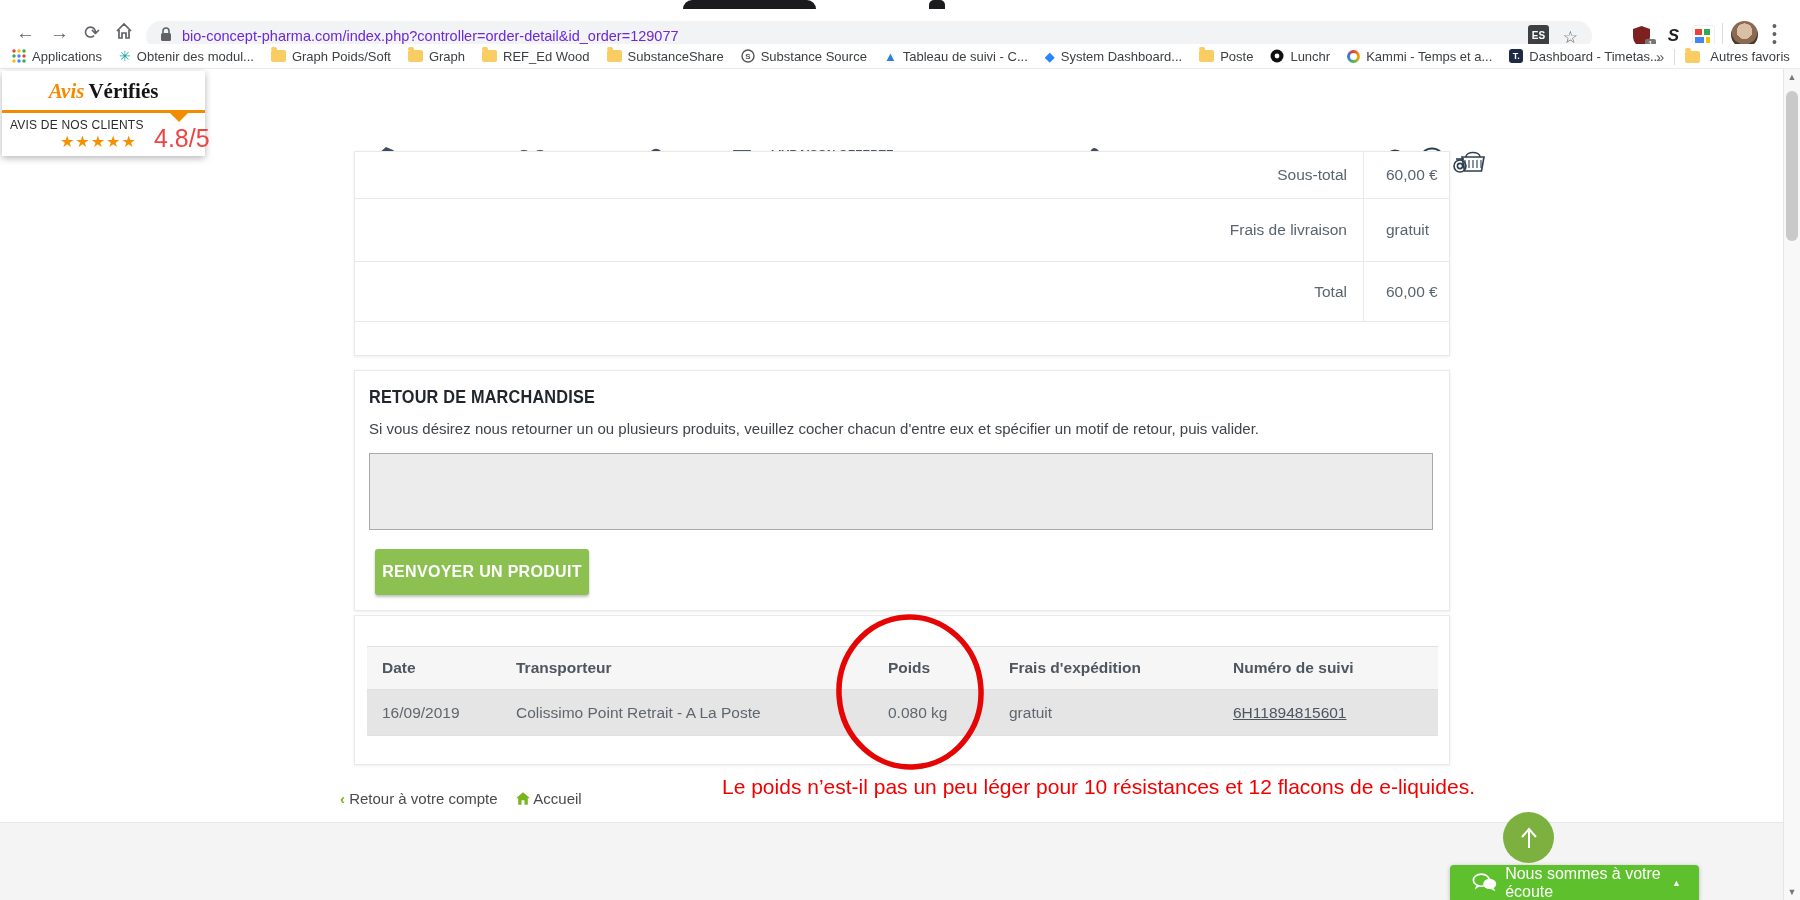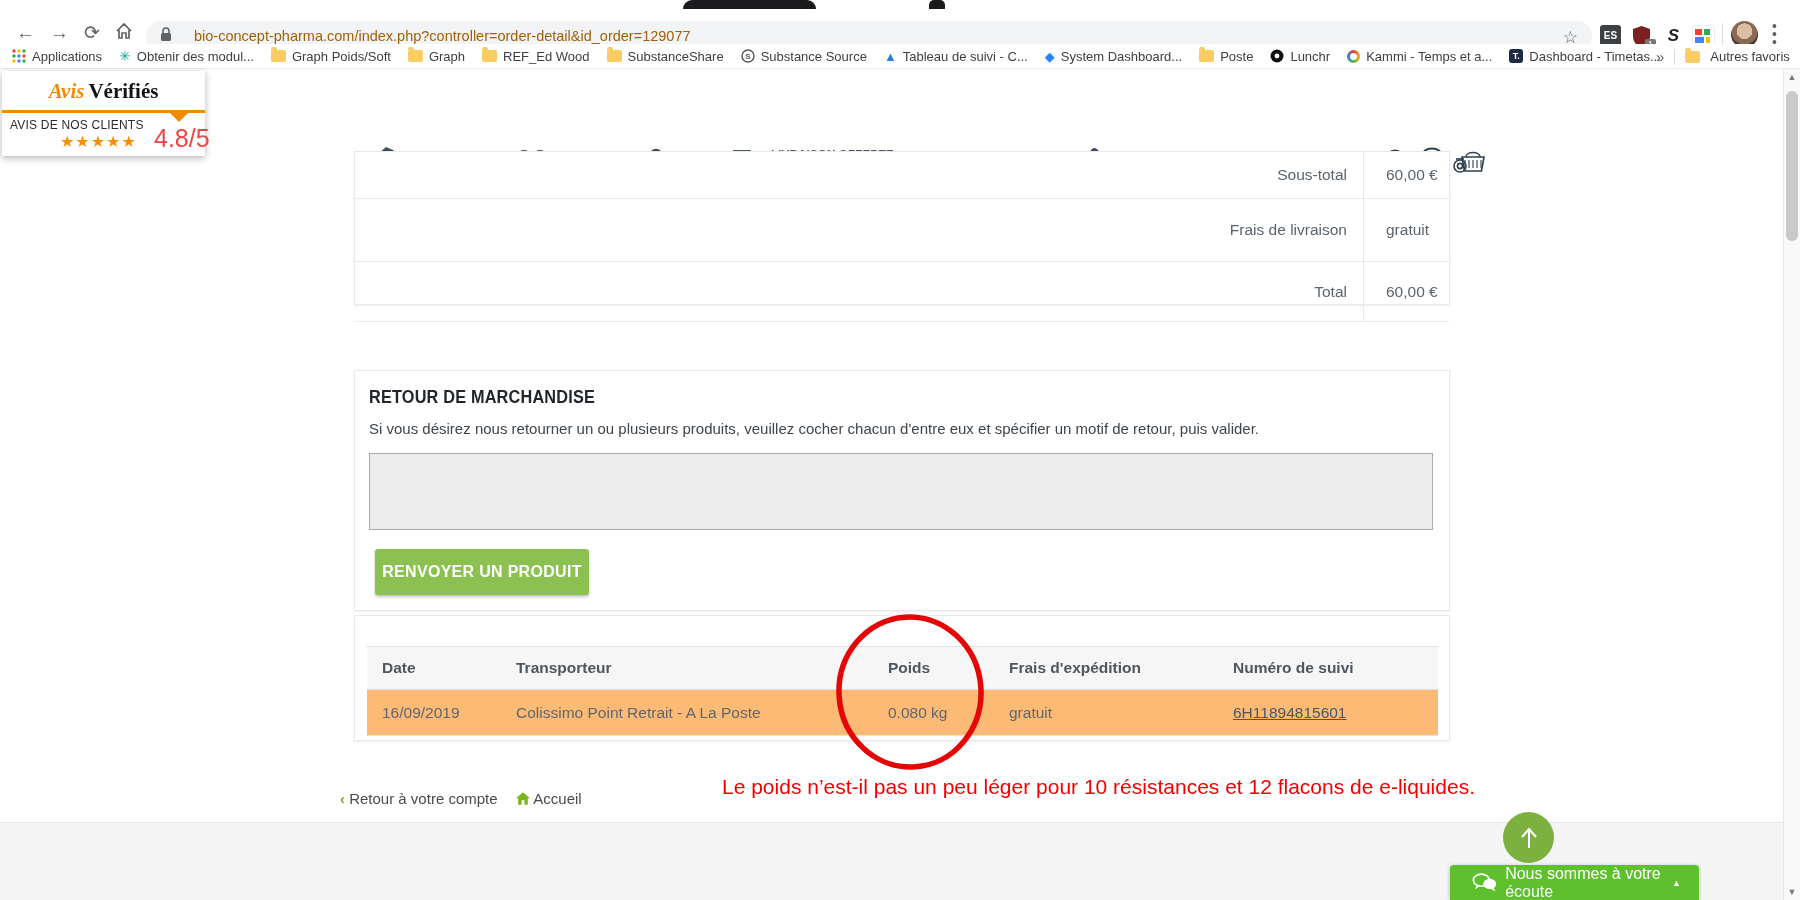--- a/index.html
+++ b/index.html
@@ -6,24 +6,24 @@
     font-family:"Liberation Sans",sans-serif;background:#fff;}
   .abs{position:absolute;}
   #stage{position:relative;width:1800px;height:900px;background:#fff;}
 
   
   .tabfrag{position:absolute;top:0;background:#1b1b1d;}
   #toolbar{position:absolute;top:9px;left:0;width:1800px;height:36px;background:#fff;}
   .navico{position:absolute;top:14px;font-size:19px;color:#5f6368;line-height:20px;cursor:pointer;}
   #omnibox{position:absolute;left:146px;top:12px;width:1446px;height:30px;background:#f1f3f4;
     border-radius:16px;display:flex;align-items:center;padding:0 14px;box-sizing:border-box;}
-  #urltext{font-size:14.5px;color:#a16207;margin-left:22px;white-space:nowrap;}
+  #urltext{font-size:14.5px;color:#6d28d9;margin-left:10px;white-space:nowrap;}
   #star{position:absolute;right:14px;top:6px;font-size:17px;color:#5f6368;}
   .ext{position:absolute;top:16px;width:21px;height:21px;border-radius:3px;}
-  #ext-es{left:1600px;background:#3c4043;color:#fff;font-size:10px;font-weight:bold;
+  #ext-es{left:1528px;background:#3c4043;color:#fff;font-size:10px;font-weight:bold;
     display:flex;align-items:center;justify-content:center;}
   #ext-shield{left:1631px;background:transparent;}
   #ext-s{left:1663px;background:#fff;color:#222;font-size:17px;font-weight:bold;
     display:flex;align-items:center;justify-content:center;font-style:italic;}
   #ext-color{left:1692px;background:#fff;border:1px solid #eee;}
   #chromediv{left:1722px;top:14px;width:1px;height:24px;background:#dadce0;position:absolute;}
   #avatar{position:absolute;left:1731px;top:12px;width:27px;height:27px;border-radius:50%;
     background:radial-gradient(circle at 50% 38%,#d9bfa4 0 36%,#8a6a52 37% 60%,#4c3a2d 61%);}
   #kebab{position:absolute;left:1772px;top:13px;color:#5f6368;font-size:14px;letter-spacing:0;line-height:8px;}
   #bookmarks{position:absolute;top:44px;left:0;width:1800px;height:25px;background:#fff;
@@ -70,21 +70,21 @@
     border:1px solid #a9a9a9;resize:none;box-sizing:border-box;}
   #retbtn{position:absolute;left:20px;top:178px;width:214px;height:46px;background:#8cc152;border:none;
     color:#fff;font-weight:bold;font-size:16px;letter-spacing:.3px;border-radius:3px;
     box-shadow:0 2px 3px rgba(0,0,0,.25);cursor:pointer;font-family:"Liberation Sans",sans-serif;}
   #shiptable{position:absolute;left:12px;top:30px;width:1071px;border-top:1px solid #e0e0e0;}
   .srow{display:flex;align-items:center;border-bottom:1px solid #e0e0e0;}
   .scell{box-sizing:border-box;padding-left:15px;white-space:nowrap;}
   .c0{width:134px;}.c1{width:372px;}.c2{width:121px;}.c3{width:224px;}.c4{width:220px;}
   #shiphead{height:42px;background:#f6f6f6;}
   #shiphead .scell{font-size:15.5px;font-weight:700;color:#4e565e;}
-  #shipdata{height:45px;background:#fdba74;}
+  #shipdata{height:45px;background:#e5e5e5;}
   #shipdata .scell{font-size:15.5px;color:#5f666d;}
   #tracklink{color:#4c5560;text-decoration:underline;cursor:pointer;}
 
   
   #rednote{position:absolute;left:722px;top:775px;font-size:21px;color:#f20000;white-space:nowrap;}
   #backlink,#homelink{position:absolute;top:790px;font-size:15px;color:#4a4a4a;cursor:pointer;}
   #footerstrip{position:absolute;left:0;top:822px;width:1800px;height:78px;background:#f4f4f4;
     border-top:1px solid #e7e7e7;}
   #upbtn{position:absolute;left:1503px;top:812px;width:51px;height:51px;border-radius:50%;
     background:#7cb13f;cursor:pointer;display:flex;align-items:center;justify-content:center;z-index:11;}
@@ -356,21 +356,21 @@
       <span class="a">Avis</span>
       <span class="v">Vérifiés</span>
     </div>
     <div class="oline"></div>
     <div class="tri"></div>
     <div class="cap">AVIS DE NOS CLIENTS</div>
     <div class="stars">★★★★★</div>
     <div class="rate">4.8/5</div>
   </div>
 
-  <div class="card" style="top:151px;height:154px;">
+  <div class="card" style="top:151px;height:205px;">
     <div class="trow" style="height:46px;">
       <div class="lab">Sous-total</div>
       <div class="val">60,00 €</div>
     </div>
     <div class="trow" style="height:62px;">
       <div class="lab">Frais de livraison</div>
       <div class="val">gratuit</div>
     </div>
     <div class="trow" style="height:59px;">
       <div class="lab">Total</div>
@@ -378,21 +378,21 @@
     </div>
   </div>
 
   <div class="card" style="top:370px;height:241px;">
     <div id="rettitle">RETOUR DE MARCHANDISE</div>
     <div id="retdesc">Si vous désirez nous retourner un ou plusieurs produits, veuillez cocher chacun d'entre eux et spécifier un motif de retour, puis valider.</div>
     <textarea id="rettext" style=""></textarea>
     <button id="retbtn">RENVOYER UN PRODUIT</button>
   </div>
 
-  <div class="card" style="top:615px;height:126px;">
+  <div class="card" style="top:615px;height:150px;">
     <div id="shiptable">
       <div class="srow" id="shiphead">
         <div class="scell c0">Date</div>
         <div class="scell c1">Transporteur</div>
         <div class="scell c2">Poids</div>
         <div class="scell c3">Frais d'expédition</div>
         <div class="scell c4">Numéro de suivi</div>
       </div>
       <div class="srow" id="shipdata">
         <div class="scell c0">16/09/2019</div>

